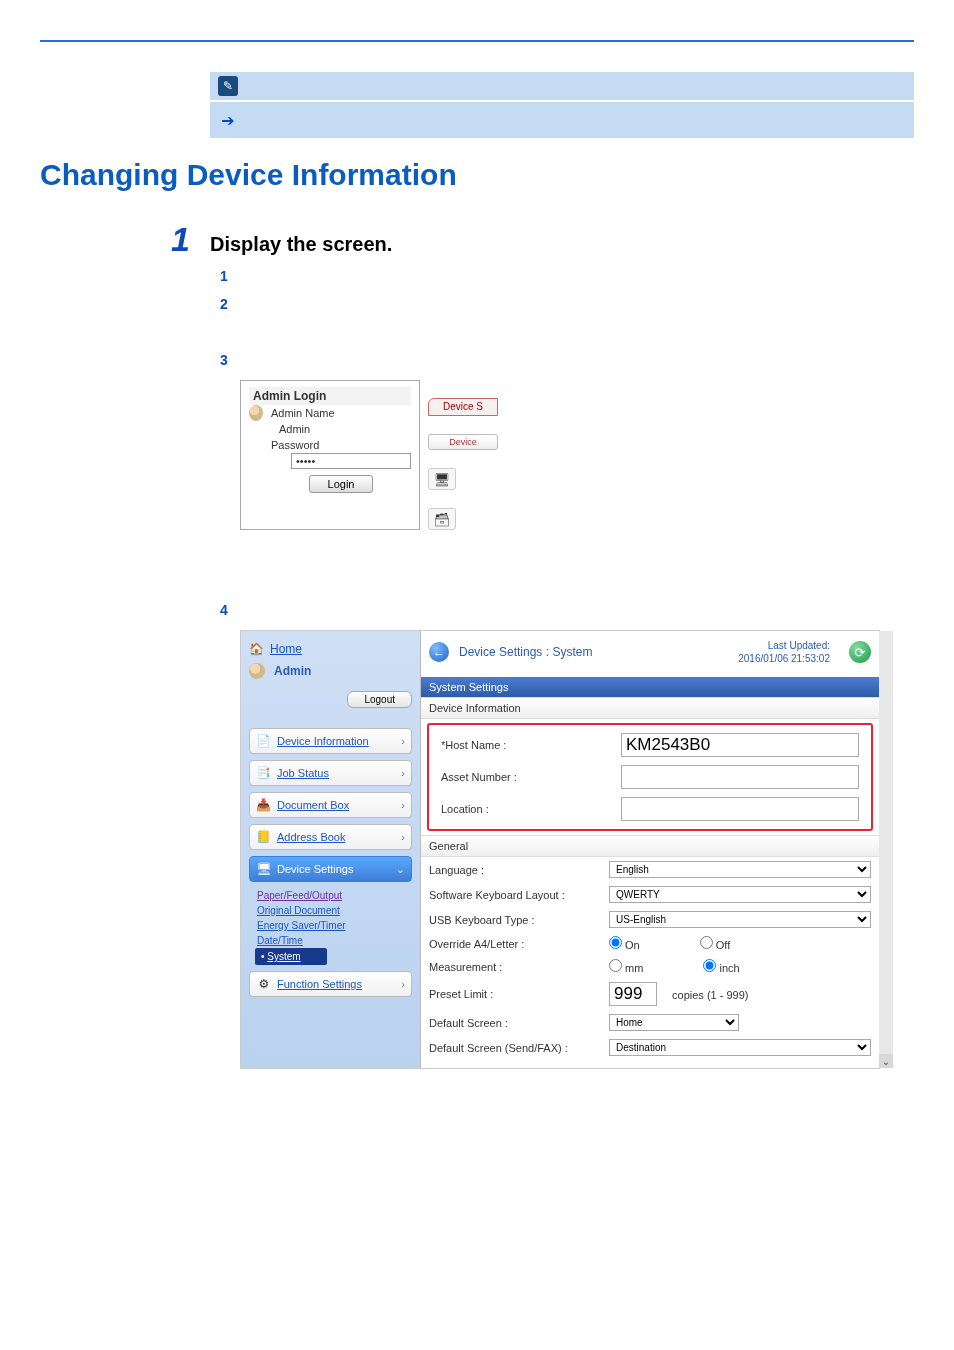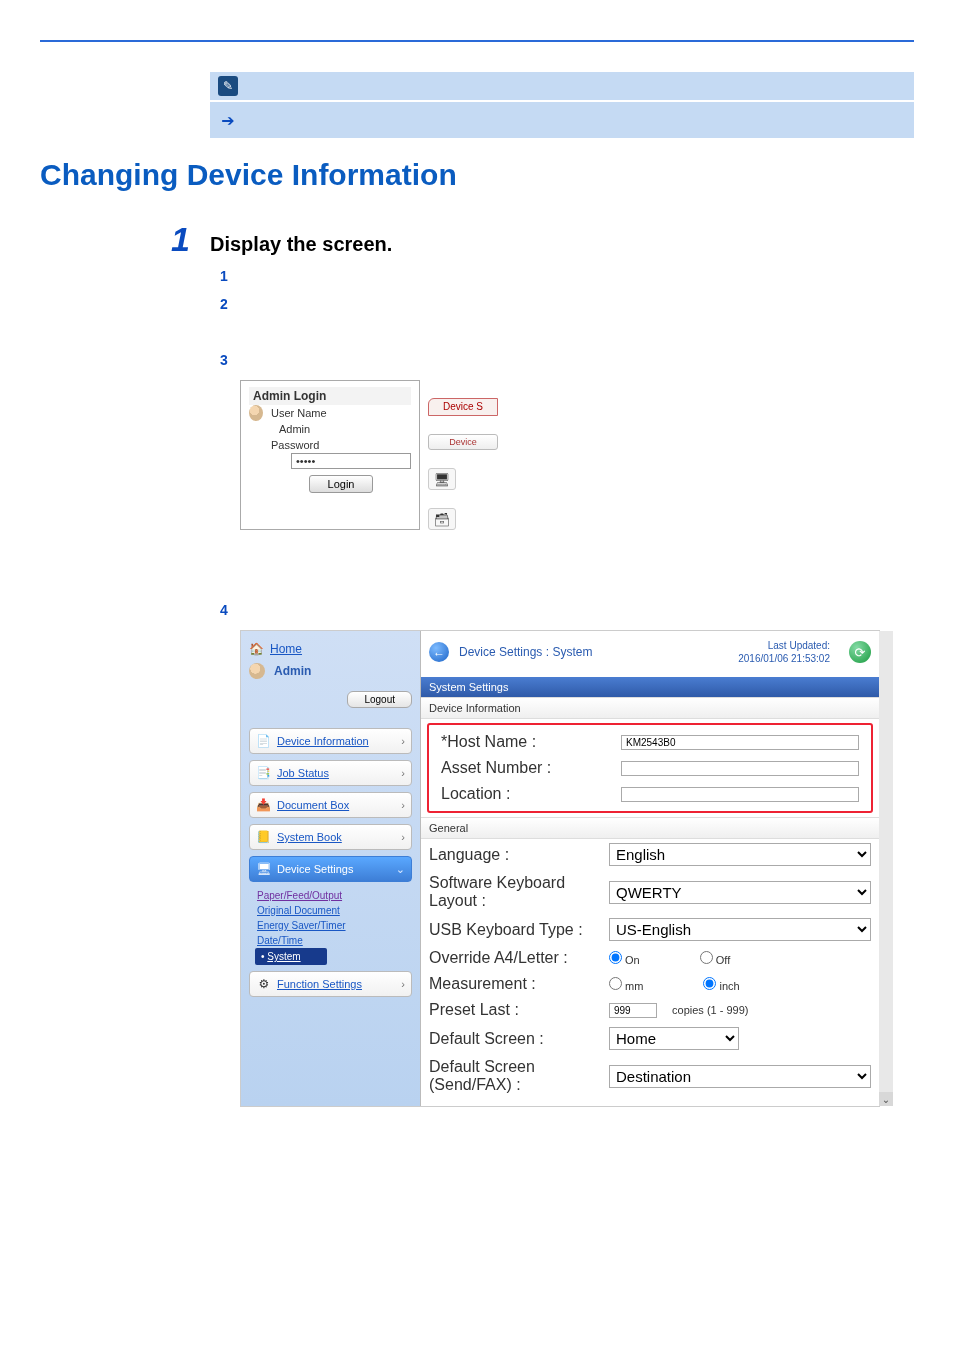--- a/index.html
+++ b/index.html
@@ -52,24 +52,24 @@
     .embed-main { flex: 1; padding: 0 0 8px 0; background: #fff; }
     .em-header { display: flex; align-items: center; justify-content: space-between; padding: 8px 8px 12px; }
     .em-back { width: 20px; height: 20px; border-radius: 50%; background: radial-gradient(circle at 35% 30%, #7dbbff, #1b63c7); color: #fff; display: inline-flex; align-items: center; justify-content: center; font-size: 12px; font-weight: bold; }
     .em-title { color: #2a5bb0; font-size: 12px; margin-left: 4px; }
     .em-upd { color: #2a5bb0; font-size: 10px; text-align: right; line-height: 1.3; }
     .em-refresh { width: 22px; height: 22px; border-radius: 50%; background: radial-gradient(circle at 35% 30%, #84dba5, #199a3e); color: #fff; display: inline-flex; align-items: center; justify-content: center; font-size: 13px; margin-left: 6px; }
     .em-bar { background: linear-gradient(#4a7dd1,#2f5aa8); color: #fff; font-size: 11px; padding: 4px 8px; }
     .em-sec { background: linear-gradient(#fff,#efefef); border-top: 1px solid #ddd; border-bottom: 1px solid #ddd; font-size: 11px; padding: 4px 8px; }
     .em-group { border: 2px solid #e23; border-radius: 3px; margin: 4px 6px; padding: 4px; }
     .em-row { display: flex; align-items: center; padding: 4px 8px; }
-    .em-row .k { width: 180px; font-size: 16px; }
+    .em-row .k { width: 180px; font-size: 11px; }
     .em-row .v { flex: 1; }
-    .em-row input[type=text] { width: 100%; font-size: 10px; padding: 1px 4px; border: 1px solid #aaa; }
-    .em-row select { width: 100%; font-size: 15px; padding: 1px 2px; border: 1px solid #aaa; background: #fff; }
+    .em-row input[type=text] { width: 100%; font-size: 17px; padding: 1px 4px; border: 1px solid #aaa; }
+    .em-row select { width: 100%; font-size: 10px; padding: 1px 2px; border: 1px solid #aaa; background: #fff; }
     .em-row .sel-narrow { width: 130px; }
     .em-row .radio-group { display: flex; gap: 60px; font-size: 11px; align-items: center; }
     .em-row .preset input[type=text] { width: 48px; margin-right: 12px; }
     .scroll-v-right { position: absolute; right: -14px; top: 0; bottom: 0; width: 14px; background: #e8e8e8; display: flex; flex-direction: column; justify-content: flex-end; }
     .scroll-v-right .arrow-down { width: 14px; height: 14px; background: #d8d8d8; color: #555; display: flex; align-items: center; justify-content: center; font-size: 10px; }
   </style>
 </head>
 <body>
 
 <div class="top-rule"></div>
@@ -96,21 +96,21 @@
   <div class="sub-item"><span class="sub-num">3</span></div>
 </div>
 
 <div class="login-block">
   <div class="login-box-wrap">
     <div class="login-box">
       <div class="login-title">Admin Login</div>
       <div style="display:flex; align-items:flex-start; gap:4px;">
         <span class="avatar-16"></span>
         <div style="flex:1;">
-          <div class="login-field" style="padding-left:0;">User Name</div>
+          <div class="login-field" style="padding-left:0;">Admin Name</div>
           <div class="login-field" style="padding-left:8px;">Admin</div>
           <div class="login-field" style="padding-left:0;">Password</div>
           <div class="login-input">•••••</div>
           <button class="login-btn">Login</button>
         </div>
       </div>
     </div>
     <div class="side-stubs">
       <div class="stub-top">Device S</div>
       <div class="stub-btn">Device</div>
@@ -156,21 +156,21 @@
       <div class="sb-item">
         <span class="lbl">
             <span class="sb-icon">📥</span>
             <span class="col-blue" style="text-decoration:underline;">Document Box</span>
           </span>
         <span class="chev">›</span>
       </div>
       <div class="sb-item">
         <span class="lbl">
             <span class="sb-icon">📒</span>
-            <span class="col-blue" style="text-decoration:underline;">System Book</span>
+            <span class="col-blue" style="text-decoration:underline;">Address Book</span>
           </span>
         <span class="chev">›</span>
       </div>
       <div class="sb-item active">
         <span class="lbl">
             <span class="sb-icon">🖥</span>
             <span>Device Settings</span>
           </span>
         <span class="chev">⌄</span>
       </div>
@@ -245,21 +245,21 @@
         </div>
       </div>
       <div class="em-row">
         <div class="k">Measurement :</div>
         <div class="v radio-group">
           <label><input type="radio" name="meas" style=""> <span>mm</span></label>
           <label><input type="radio" name="meas" checked="" style=""> <span>inch</span></label>
         </div>
       </div>
       <div class="em-row">
-        <div class="k">Preset Last :</div>
+        <div class="k">Preset Limit :</div>
         <div class="v preset">
           <input type="text" value="999" style="">
           <span>copies (1 - 999)</span>
         </div>
       </div>
       <div class="em-row">
         <div class="k">Default Screen :</div>
         <div class="v"><select class="sel-narrow"><option>Home</option></select></div>
       </div>
       <div class="em-row">

